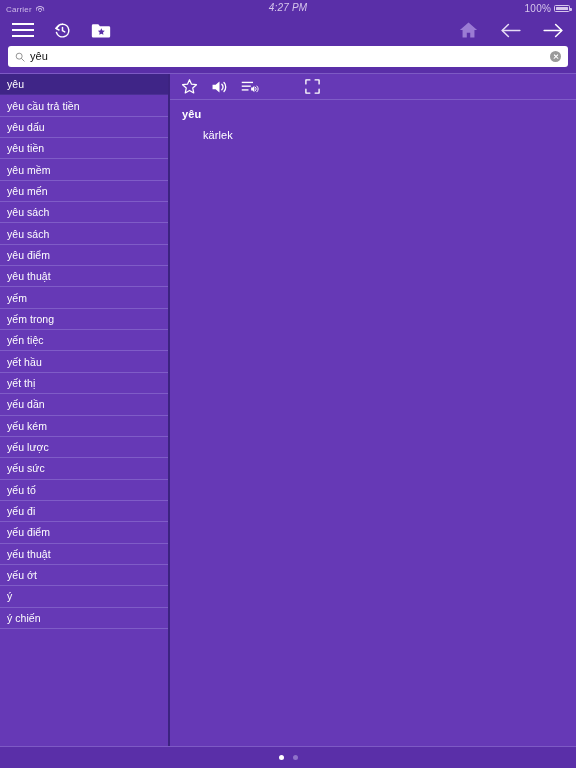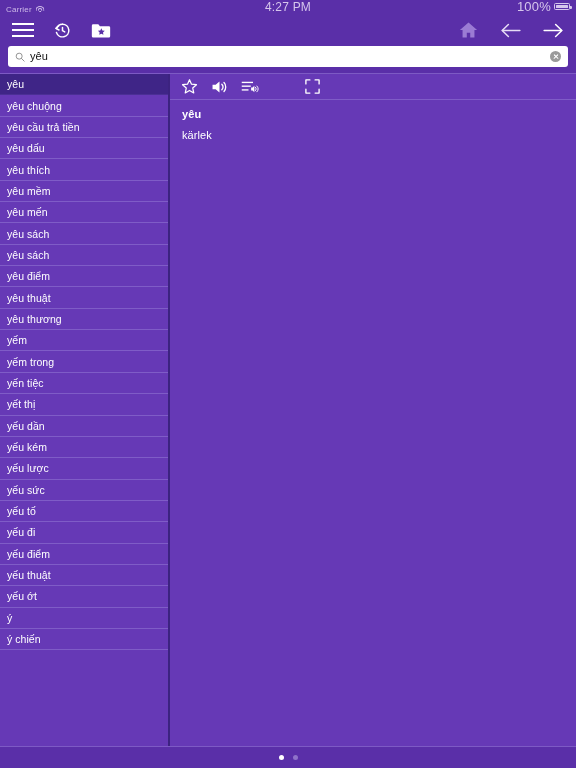--- a/index.html
+++ b/index.html
@@ -26,25 +26,25 @@
     padding: 0 6px;
     color: #cdb9e8;
     font-size: 8px;
     letter-spacing: .2px;
     flex: 0 0 14px;
   }
   .status-left { display: flex; align-items: center; gap: 4px; }
   .status-center {
     position: absolute; left: 0; right: 0; top: 0; height: 14px;
     display: flex; align-items: center; justify-content: center;
-    font-size: 12px; color: #d6c6ec; pointer-events: none;
+    font-size: 10px; color: #d6c6ec; pointer-events: none; font-style: italic;
   }
   .status-right {
     margin-left: auto; display: flex; align-items: center; gap: 3px;
-    font-size: 13px; color: #d6c6ec; z-index: 2;
+    font-size: 10px; color: #d6c6ec; z-index: 2;
   }
   .wifi-ico { width: 9px; height: 8px; position: relative; display:inline-block; }
   .wifi-ico i {
     position: absolute; left: 50%; transform: translateX(-50%);
     border: 1.1px solid #cdb9e8; border-bottom: none;
     border-radius: 50% 50% 0 0 / 100% 100% 0 0;
   }
   .wifi-ico i.a { width: 9px; height: 4.5px; top: 0.5px; }
   .wifi-ico i.b { width: 5px; height: 2.6px; top: 2.6px; }
   .wifi-ico i.c { width: 1.8px; height: 1.8px; top: 5.2px; background:#cdb9e8; border:none; border-radius:50%; }
@@ -173,20 +173,21 @@
     font-size: 11px;
     color: #ffffff;
     font-weight: bold;
     margin-bottom: 9px;
     letter-spacing: .1px;
   }
   .translation {
     font-size: 11px;
     color: #ffffff;
     letter-spacing: .1px;
+    margin-left: 21px;
   }
 
   
   .pagedots {
     flex: 0 0 22px;
     height: 22px;
     background: #5a2fa8;
     display: flex;
     align-items: center;
     justify-content: center;
@@ -287,60 +288,57 @@
     </div>
   </div>
 
   <div class="split">
 
     <div class="listpane" id="word-list">
         <div class="list-row selected">
           <span>yêu</span>
         </div>
         <div class="list-row">
-          <span>yêu chuộng</span>
-        </div>
-        <div class="list-row">
           <span>yêu cầu trả tiền</span>
         </div>
         <div class="list-row">
           <span>yêu dấu</span>
         </div>
         <div class="list-row">
-          <span>yêu thích</span>
+          <span>yêu tiền</span>
         </div>
         <div class="list-row">
           <span>yêu mềm</span>
         </div>
         <div class="list-row">
           <span>yêu mến</span>
         </div>
         <div class="list-row">
           <span>yêu sách</span>
         </div>
         <div class="list-row">
           <span>yêu sách</span>
         </div>
         <div class="list-row">
           <span>yêu điểm</span>
         </div>
         <div class="list-row">
           <span>yêu thuật</span>
         </div>
         <div class="list-row">
-          <span>yêu thương</span>
-        </div>
-        <div class="list-row">
           <span>yếm</span>
         </div>
         <div class="list-row">
           <span>yếm trong</span>
         </div>
         <div class="list-row">
           <span>yến tiệc</span>
+        </div>
+        <div class="list-row">
+          <span>yết hầu</span>
         </div>
         <div class="list-row">
           <span>yết thị</span>
         </div>
         <div class="list-row">
           <span>yếu dần</span>
         </div>
         <div class="list-row">
           <span>yếu kém</span>
         </div>

